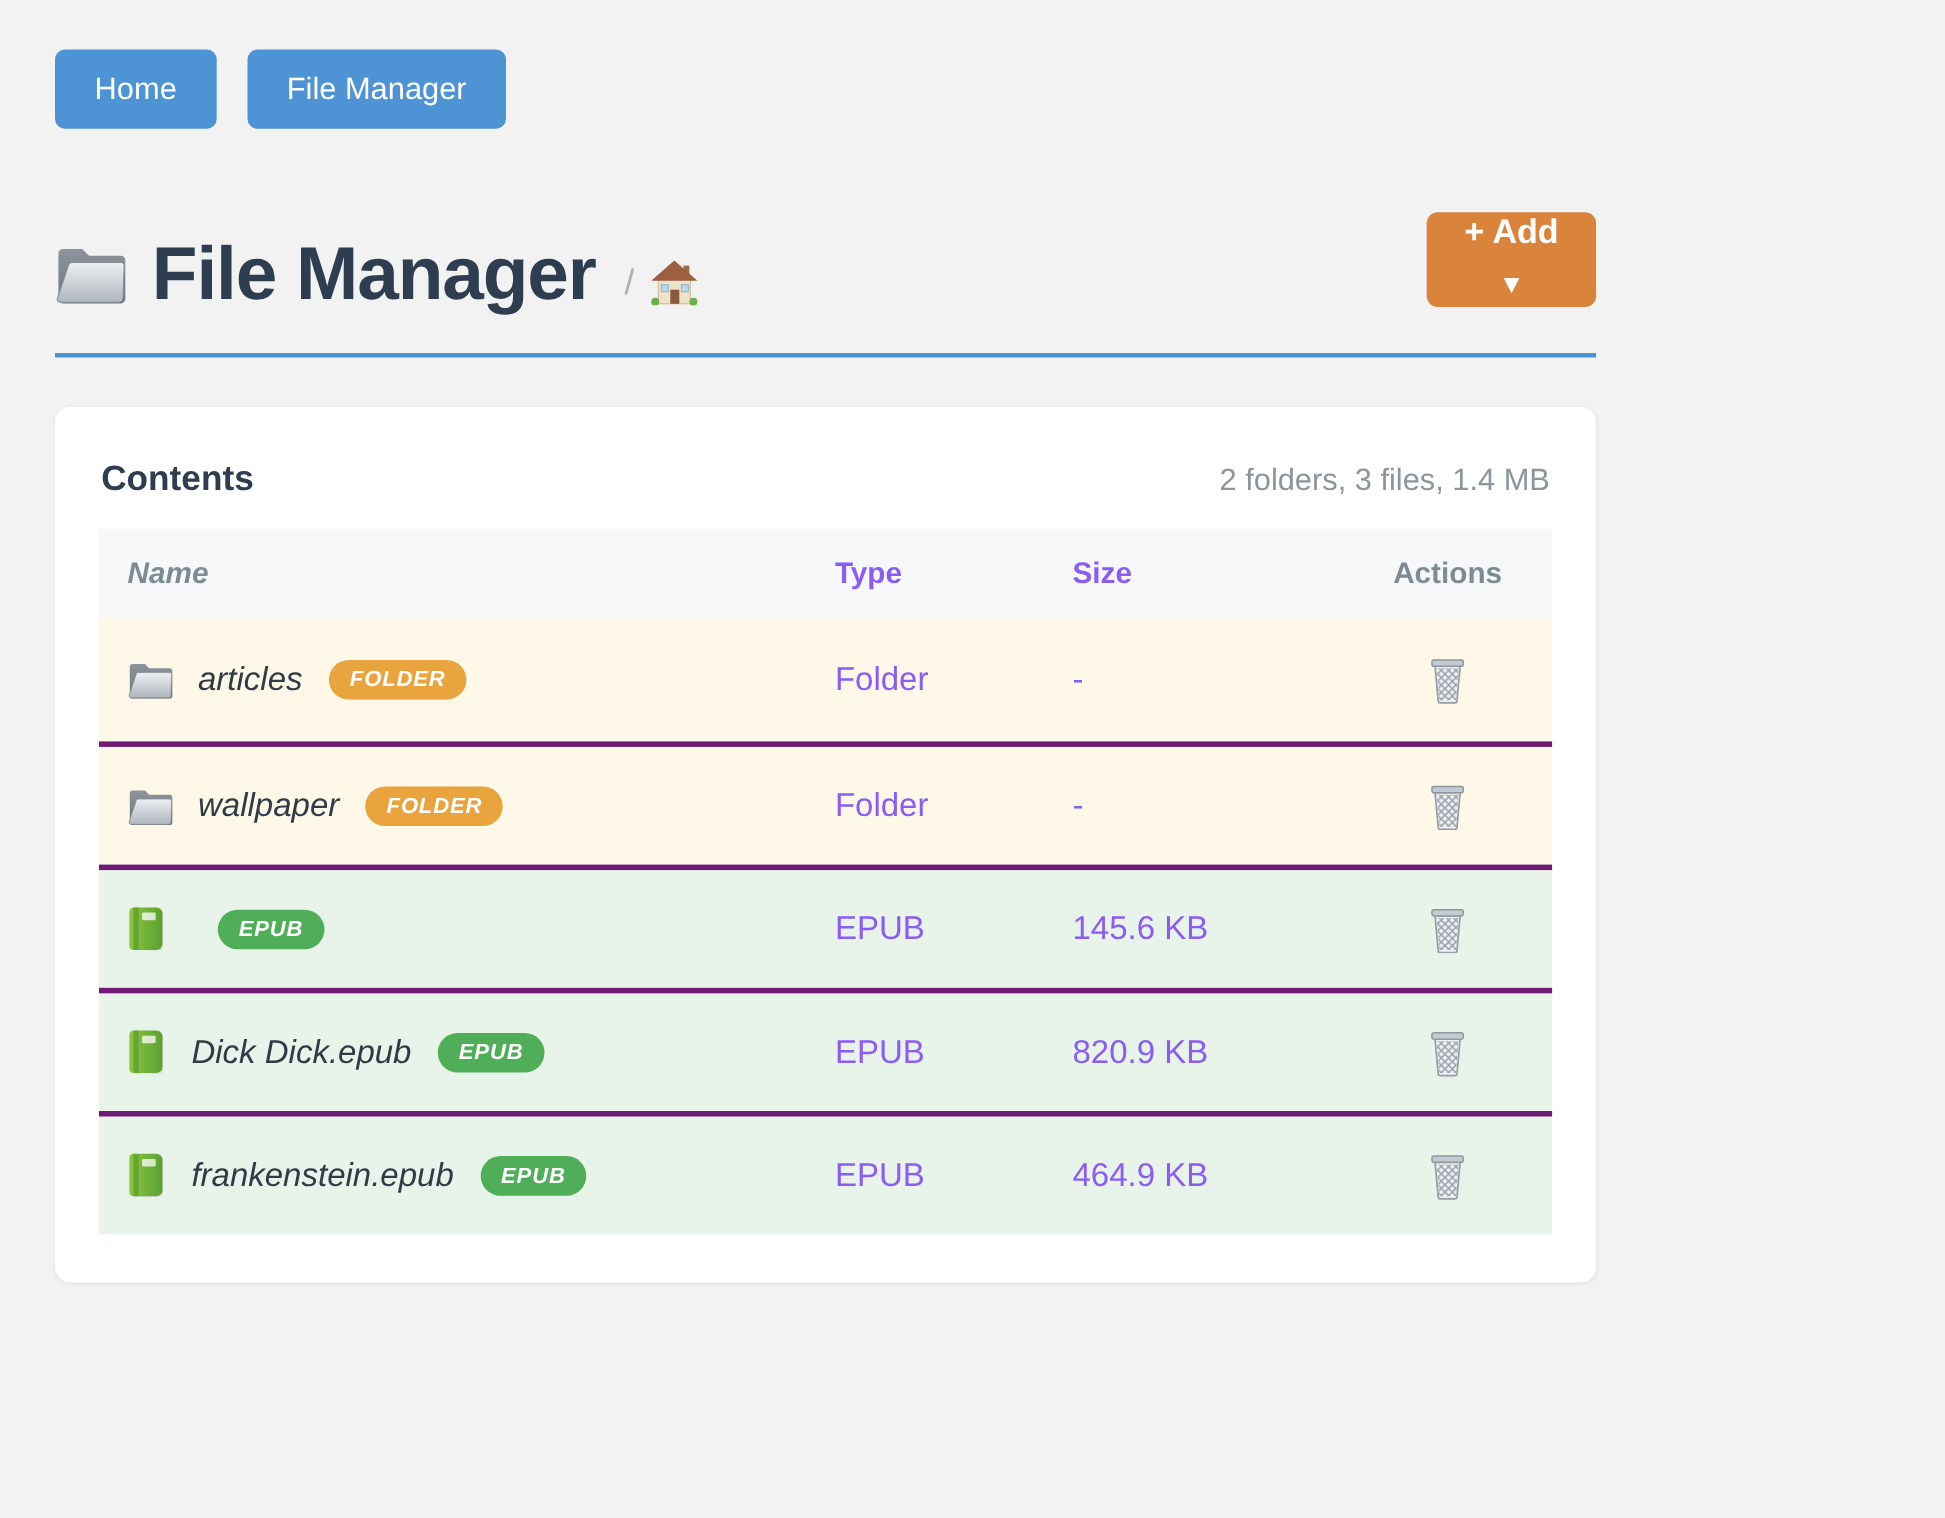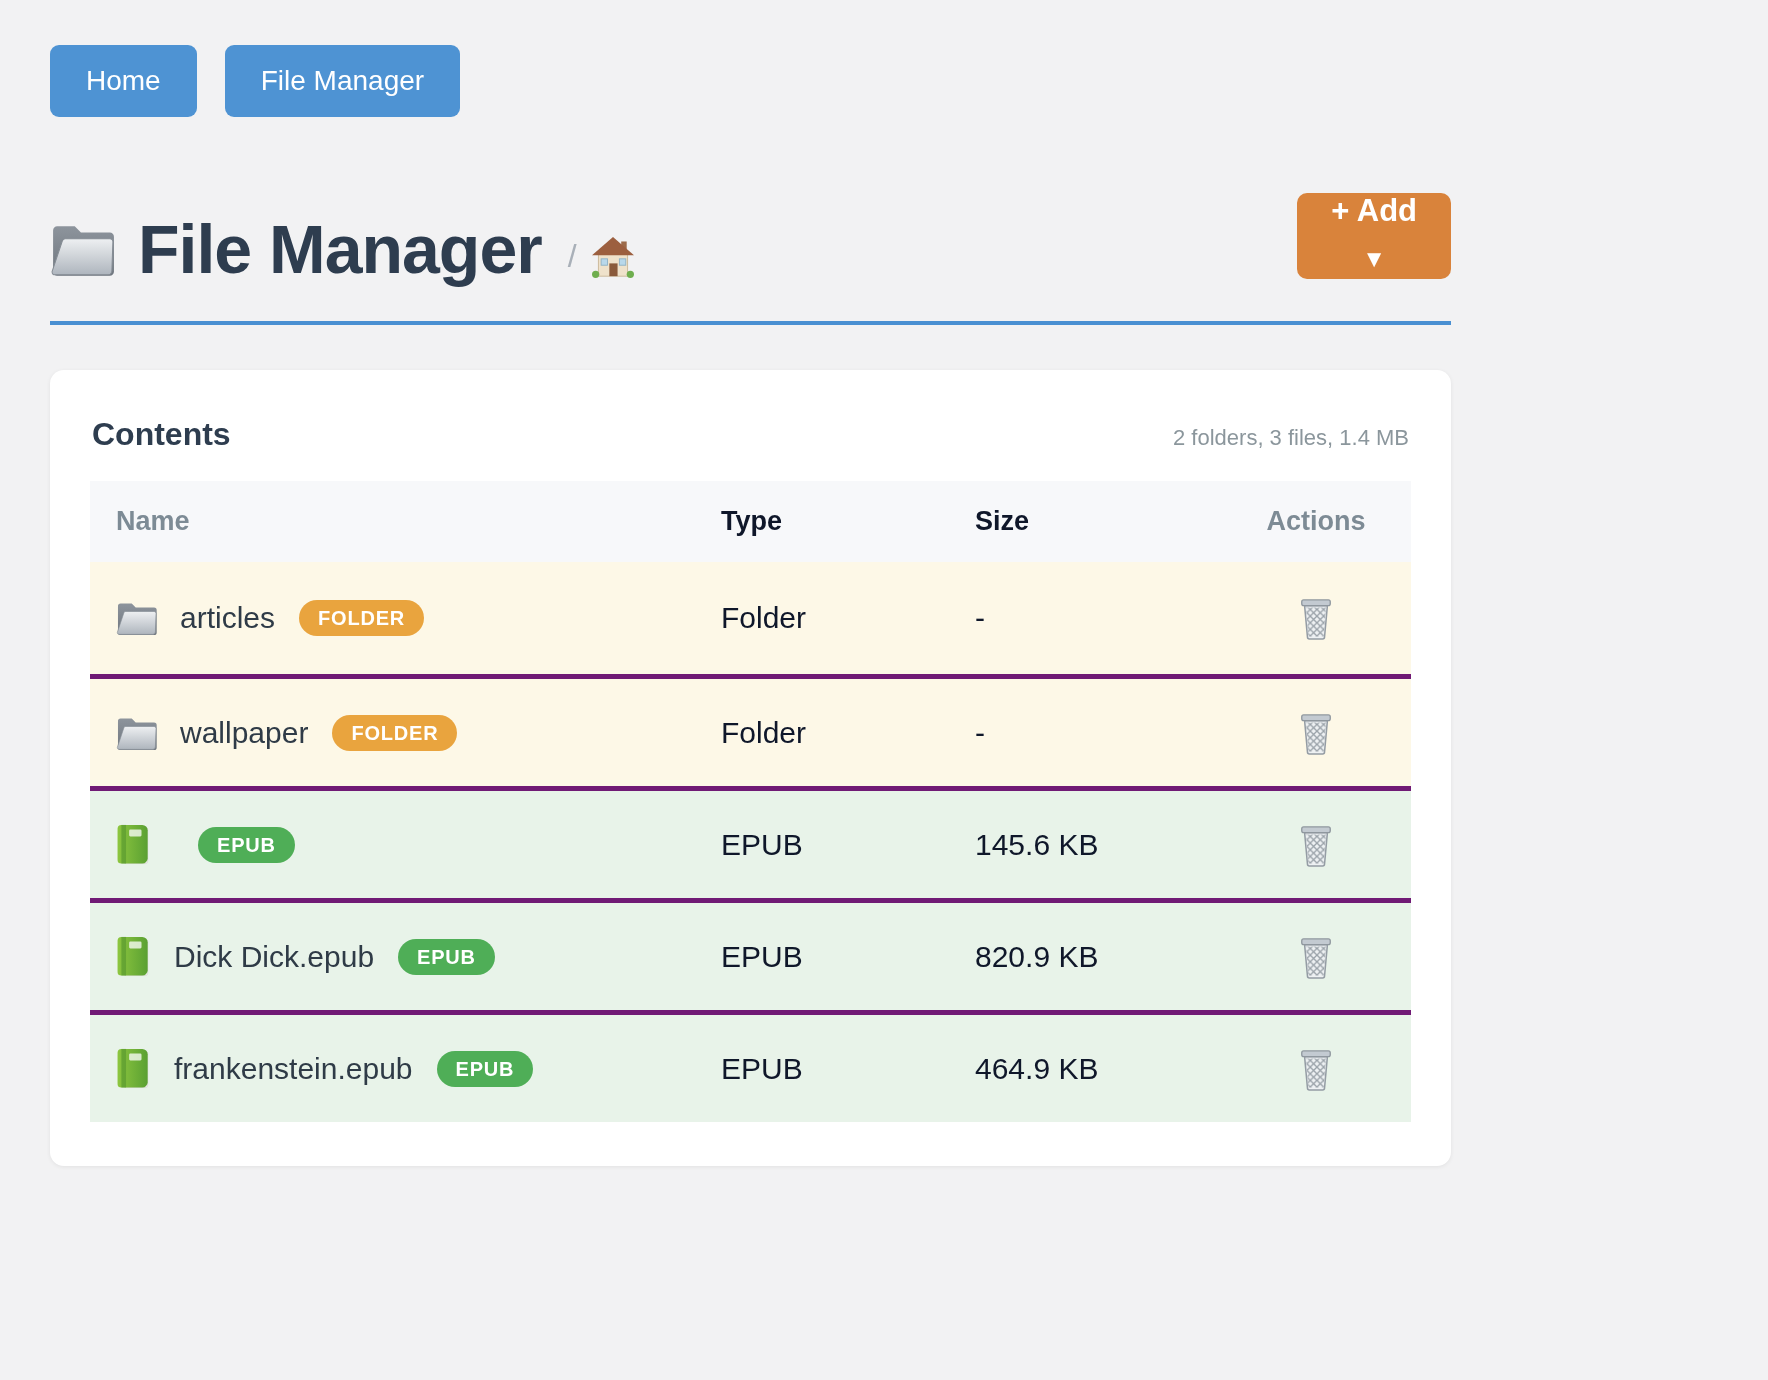--- a/index.html
+++ b/index.html
@@ -87,21 +87,21 @@
     padding: 44px 40px;
   }
   .card-head {
     display: flex;
     justify-content: space-between;
     align-items: baseline;
     padding: 2px 2px 0 2px;
     text-align: center;
   }
   .card-title { font-size: 32px; font-weight: 700; color: #2e3d4f; }
-  .card-summary { font-size: 22px; color: #8b969c; }
+  .card-summary { font-size: 28px; color: #8b969c; }
 
   
   .table { margin-top: 28px; width: 100%; font-size: 30px; }
   .thead {
     display: flex;
     align-items: center;
     background: #f7f8fa;
     height: 81px;
     color: #7d8b95;
     font-weight: 700;
@@ -109,21 +109,21 @@
   }
   .trow {
     display: flex;
     align-items: center;
     height: 112px;
     border-top: 5px solid #701a75;
   }
   .row-folder { background: #fdf8e7; }
   .row-epub   { background: #e8f3e9; }
   .thead .cell, .trow .cell { overflow: hidden; }
-  .cell.name    { flex: 1 1 auto; padding-left: 26px; display: flex; align-items: center; }
+  .cell.name    { flex: 1 1 auto; padding-left: 26px; display: flex; align-items: center; font-style: italic; }
   .cell.type    { flex: 0 0 216px; }
   .cell.size    { flex: 0 0 246px; }
   .cell.actions { flex: 0 0 190px; display: flex; justify-content: center; }
   .thead .cell.actions { justify-content: center; }
 
   .file-icon { width: 42px; height: 38px; margin-right: 22px; flex: 0 0 auto; }
   .book-icon { width: 34px; height: 42px; margin-right: 24px; flex: 0 0 auto; }
   .fname { color: #2f3b47; cursor: pointer; }
   .badge {
     display: inline-block;
@@ -131,21 +131,21 @@
     border-radius: 19px;
     padding: 8px 19px;
     font-size: 20px;
     font-weight: 700;
     color: #ffffff;
     letter-spacing: 0.8px;
     line-height: 1;
   }
   .badge-folder { background: #e9a43e; }
   .badge-epub   { background: #4fae57; }
-  .cell.type, .cell.size { color: #0f172a; margin-left: 38px; }
+  .cell.type, .cell.size { color: #8b5cf6; }
 
   .trash-btn {
     background: transparent;
     border: none;
     cursor: pointer;
     padding: 0;
     line-height: 0;
   }
   .trash-btn svg { width: 38px; height: 44px; }
 

